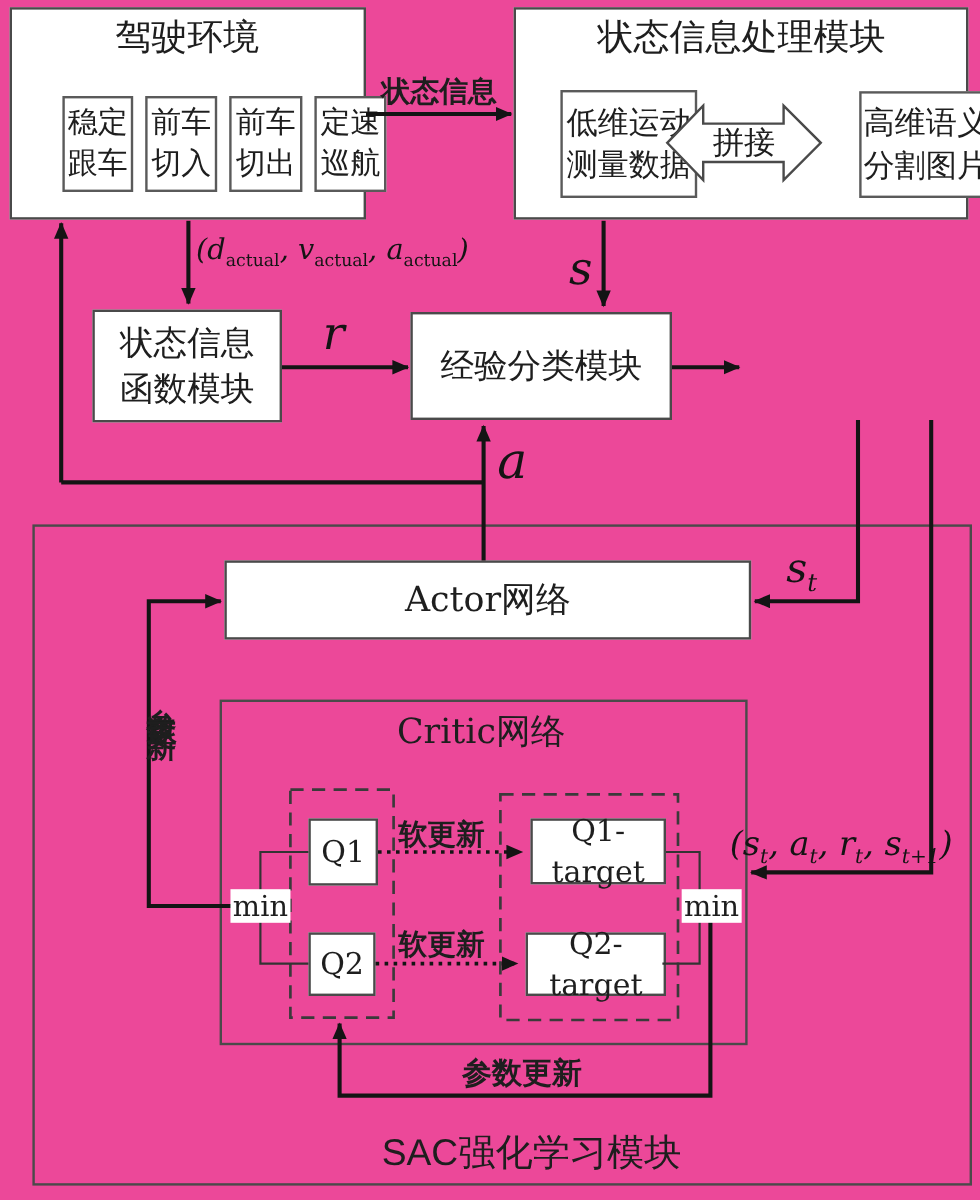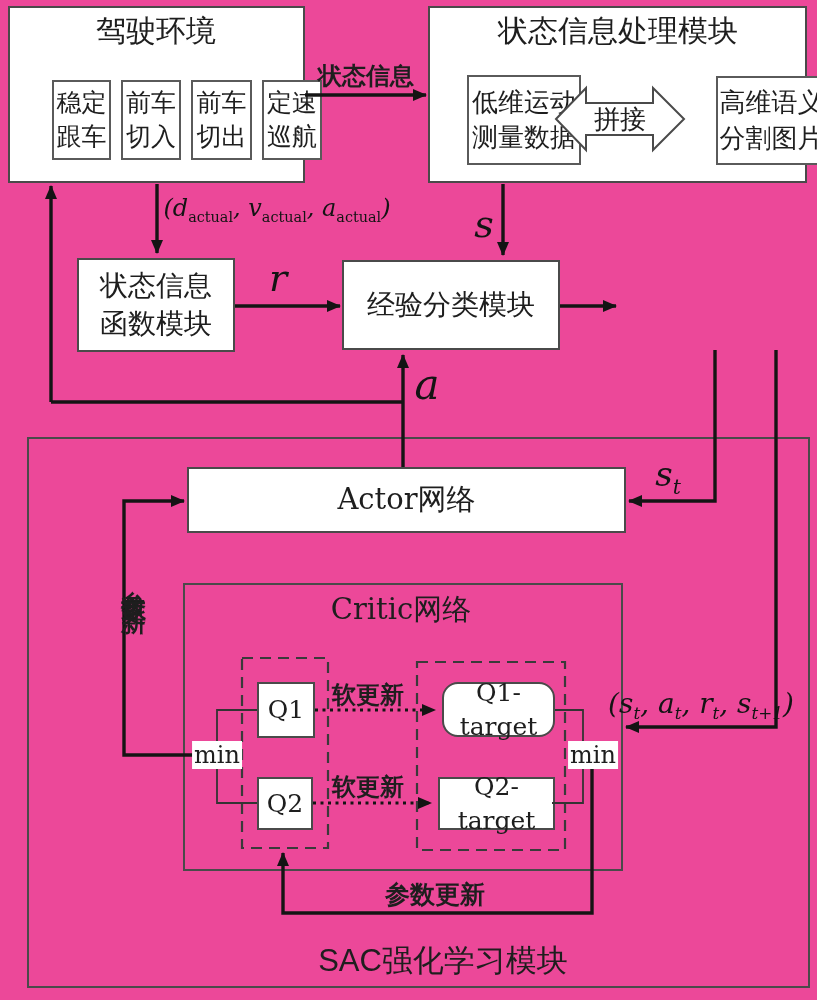--- a/index.html
+++ b/index.html
@@ -76,21 +76,21 @@
 
   <div class="box noBg" style="left:183px; top:583px; width:440px; height:288px;"></div>
   <div class="lbl serif" style="left:401px; top:610px; font-size:29px;">Critic网络</div>
 
   <div class="box serif" style="left:257px; top:682px; width:58px; height:56px; font-size:25px;">
     <span>Q1</span>
   </div>
   <div class="box serif" style="left:257px; top:777px; width:56px; height:53px; font-size:25px;">
     <span>Q2</span>
   </div>
-  <div class="box serif" style="left:442px; top:682px; width:113px; height:55px; font-size:25px;border-radius:16px;">
+  <div class="box serif" style="left:442px; top:682px; width:113px; height:55px; font-size:25px;">
     <span>Q1-target</span>
   </div>
   <div class="box serif" style="left:438px; top:777px; width:117px; height:53px; font-size:25px;">
     <span>Q2-target</span>
   </div>
 
   <svg class="connectors" width="817" height="1000" viewBox="0 0 817 1000">
     <defs>
       <marker id="ah" markerUnits="userSpaceOnUse" markerWidth="15" markerHeight="13" refX="13" refY="6" orient="auto">
         <path d="M0,0 L14,6 L0,12 Z" fill="#141414"></path>

